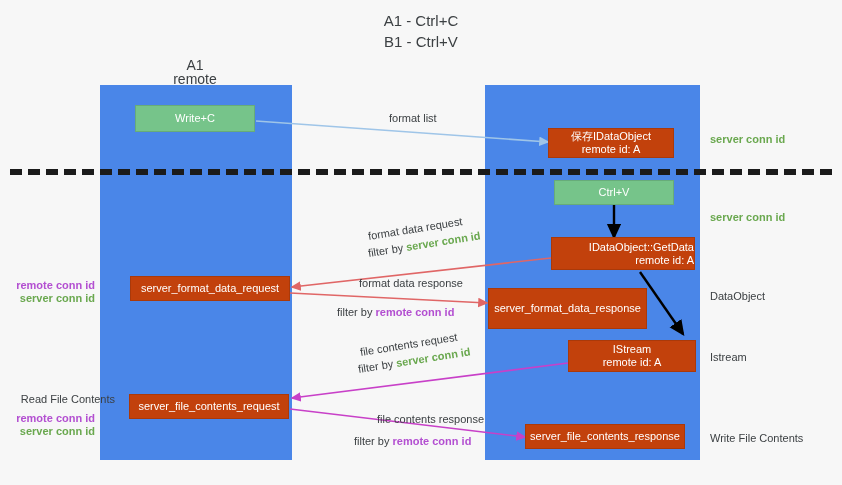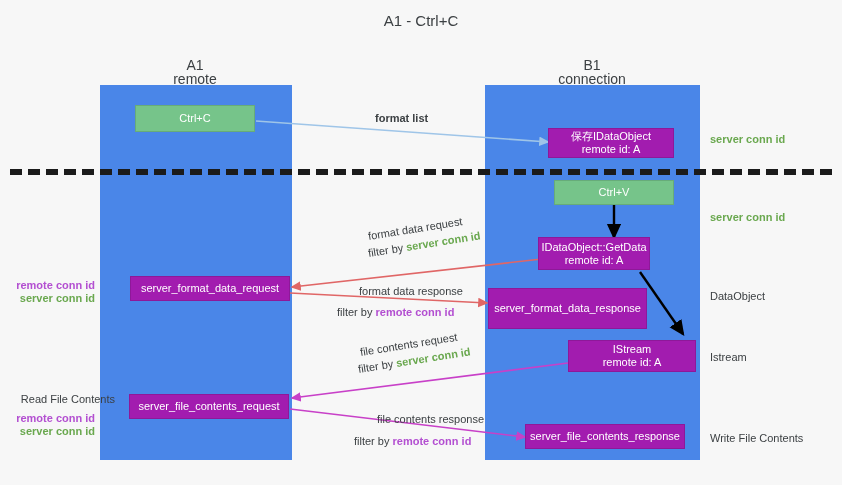--- a/index.html
+++ b/index.html
@@ -58,21 +58,21 @@
     font-size: 11px;
     line-height: 13px;
     text-align: center;
     display: flex;
     flex-direction: column;
     align-items: center;
     justify-content: center;
     border: 1px solid rgba(0,0,0,0.12);
   }
   .box.green { background: #76c48a; }
-  .box.orange { background: #a21caf; }
+  .box.orange { background: #c2410c; }
   .box .l2 { font-weight: normal; }
 
   
   .lbl {
     font-size: 11px;
     color: #3c4043;
     line-height: 14px;
     white-space: nowrap;
   }
   .lbl.green { color: #6aa84f; font-weight: bold; }
@@ -88,29 +88,26 @@
     pointer-events: none;
   }
 </style>
 </head>
 <body>
 
 <div id="stage">
 
   <div class="abs" id="title">
     <div>A1 - Ctrl+C</div>
+    <div>B1 - Ctrl+V</div>
   </div>
 
   <div class="abs col-head" id="head-a">
     <div>A1</div>
     <div>remote</div>
-  </div>
-  <div class="abs col-head" id="head-b">
-    <div>B1</div>
-    <div>connection</div>
   </div>
 
   <div class="abs lane" id="lane-a"></div>
   <div class="abs lane" id="lane-b"></div>
 
   <svg id="wires" viewBox="0 0 842 485">
     <defs>
       <marker id="ah-blue" markerWidth="7" markerHeight="7" refX="5.5" refY="3" orient="auto">
         <path d="M0,0 L6.5,3 L0,6 z" fill="#9fc5e8"></path>
       </marker>
@@ -134,33 +131,33 @@
     <line x1="551" y1="258" x2="292" y2="287" stroke="#e06666" stroke-width="1.6" marker-end="url(#ah-red)"></line>
 
     <line x1="290" y1="293" x2="487" y2="303" stroke="#e06666" stroke-width="1.6" marker-end="url(#ah-red)"></line>
 
     <line x1="568" y1="363" x2="292" y2="398" stroke="#c840c8" stroke-width="1.6" marker-end="url(#ah-magenta)"></line>
 
     <line x1="290" y1="409" x2="525" y2="437" stroke="#c840c8" stroke-width="1.6" marker-end="url(#ah-magenta)"></line>
   </svg>
 
   <div class="abs box green" style="left:135px; top:105px; width:120px; height:27px;">
-    <div>Ctrl+C</div>
+    <div>Write+C</div>
   </div>
 
   <div class="abs box orange" style="left:548px; top:128px; width:126px; height:30px;">
     <div>保存IDataObject</div>
     <div class="l2">remote id: A</div>
   </div>
 
   <div class="abs box green" style="left:554px; top:180px; width:120px; height:25px;">
     <div>Ctrl+V</div>
   </div>
 
-  <div class="abs box orange" style="left:538px; top:237px; width:112px; height:33px;">
+  <div class="abs box orange" style="left:551px; top:237px; width:144px; height:33px;align-items:flex-end;">
     <div>IDataObject::GetData</div>
     <div class="l2">remote id: A</div>
   </div>
 
   <div class="abs box orange" style="left:130px; top:276px; width:160px; height:25px;">
     <div>server_format_data_request</div>
   </div>
 
   <div class="abs box orange" style="left:488px; top:288px; width:159px; height:41px;">
     <div>server_format_data_response</div>
@@ -174,28 +171,28 @@
   <div class="abs box orange" style="left:129px; top:394px; width:160px; height:25px;">
     <div>server_file_contents_request</div>
   </div>
 
   <div class="abs box orange" style="left:525px; top:424px; width:160px; height:25px;">
     <div>server_file_contents_response</div>
   </div>
 
   <div class="abs" id="divider"></div>
 
-  <div class="abs lbl" style="left:375px; top:111px;font-weight:bold;">format list</div>
+  <div class="abs lbl" style="left:389px; top:111px;">format list</div>
 
   <div class="abs lbl rot-up" style="left:368px; top:229px;">format data request</div>
   <div class="abs lbl rot-up" style="left:368px; top:246px;">
     <span>filter by </span><span class="lbl green">server conn id</span>
   </div>
 
-  <div class="abs lbl" style="left:359px; top:284px;text-align:right;">format data response</div>
+  <div class="abs lbl" style="left:359px; top:276px;text-align:right;">format data response</div>
   <div class="abs lbl" style="left:337px; top:305px;">
     <span>filter by </span><span class="lbl purple">remote conn id</span>
   </div>
 
   <div class="abs lbl rot-up" style="left:360px; top:345px;">file contents request</div>
   <div class="abs lbl rot-up" style="left:358px; top:362px;">
     <span>filter by </span><span class="lbl green">server conn id</span>
   </div>
 
   <div class="abs lbl" style="left:377px; top:412px;">file contents response</div>

